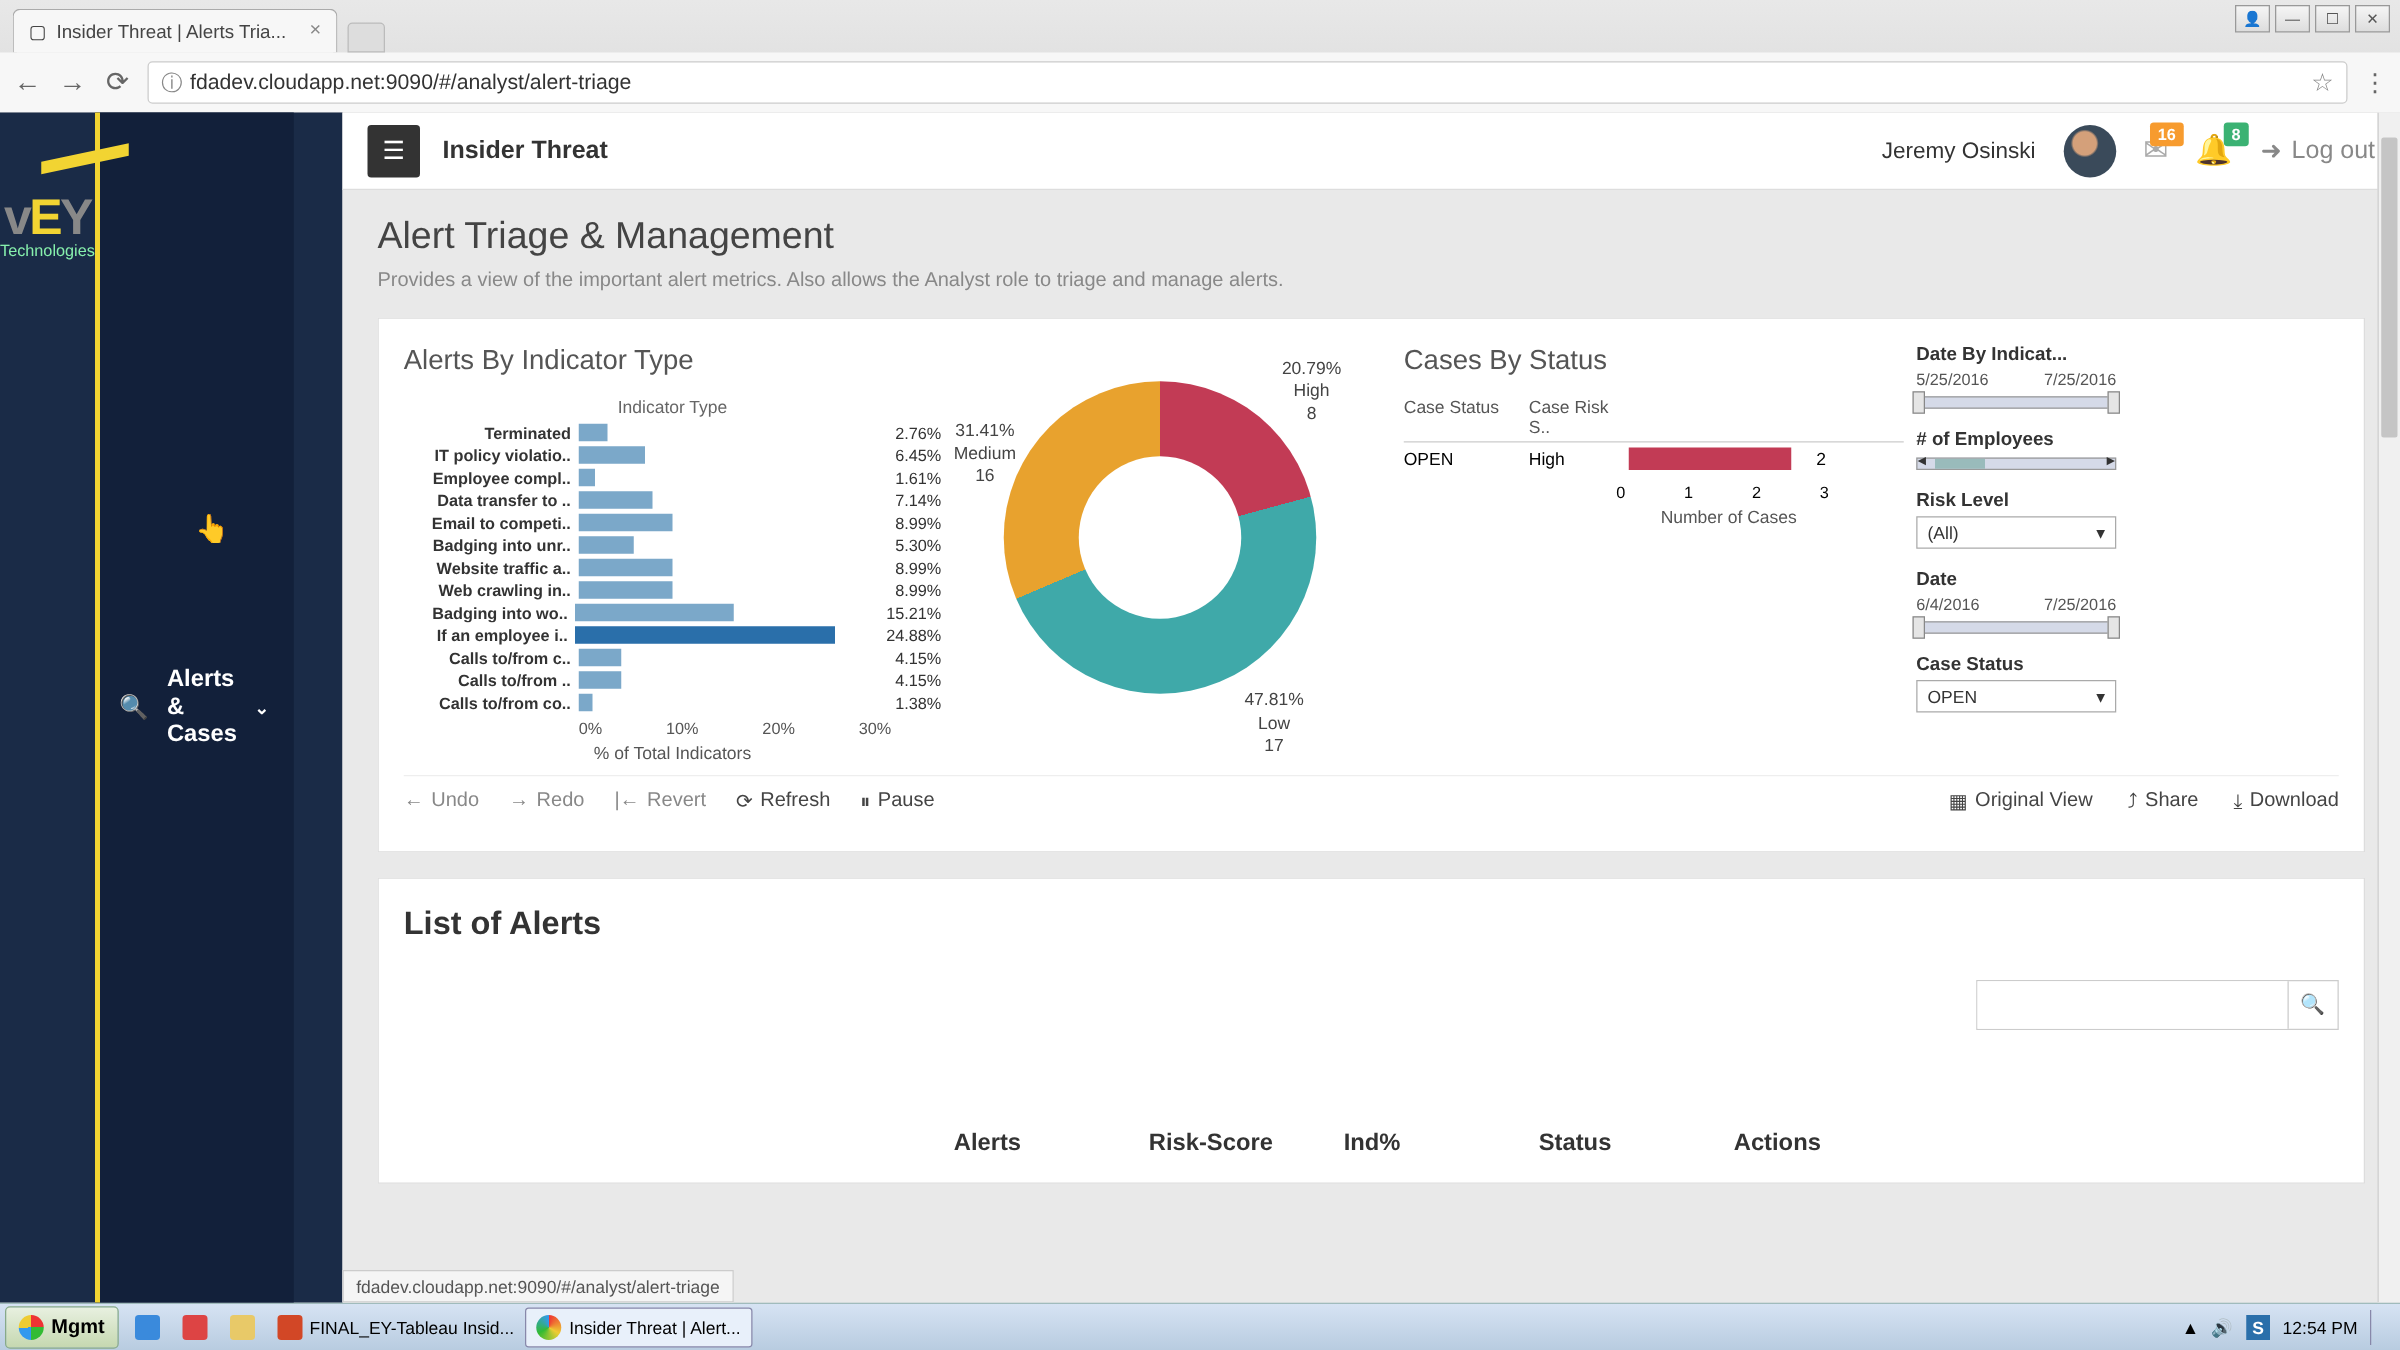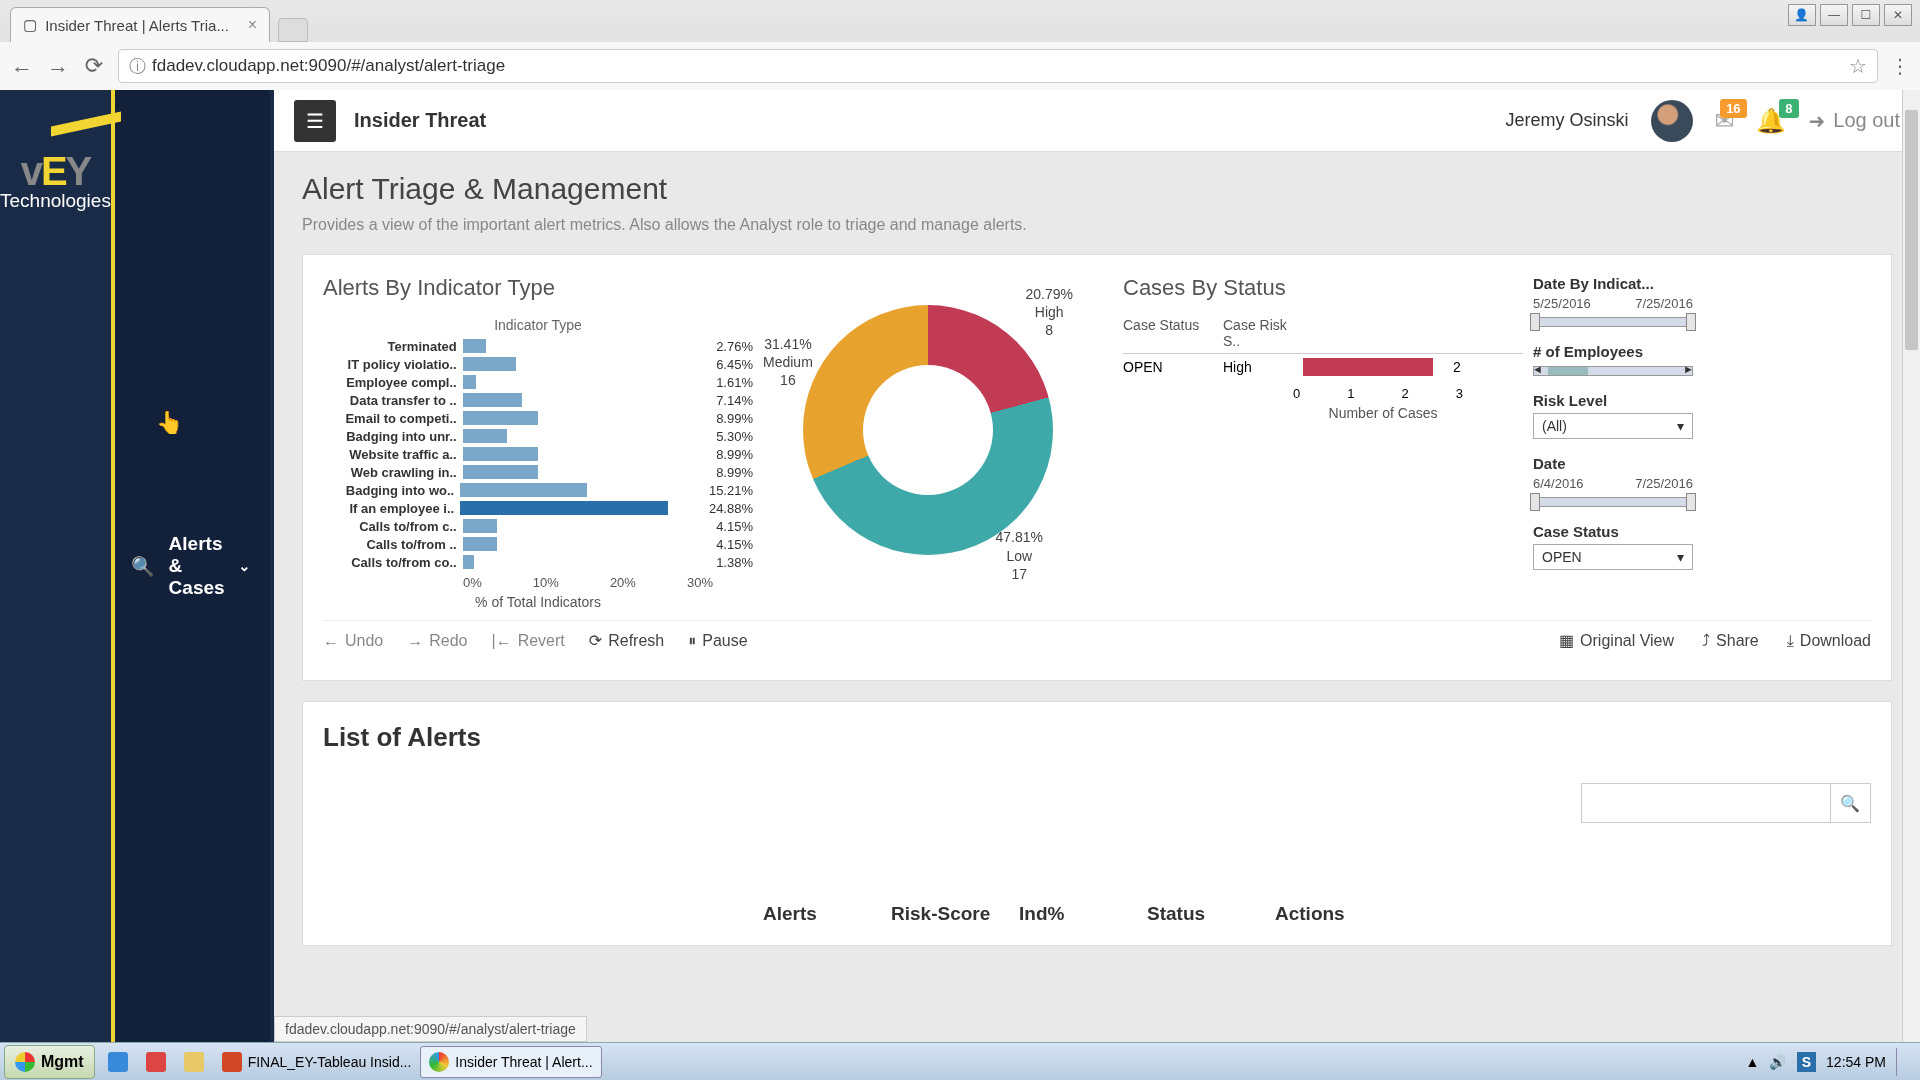--- a/index.html
+++ b/index.html
@@ -18,21 +18,21 @@
 .url-box { flex: 1; height: 34px; border: 1px solid #ccc; border-radius: 4px; background: #fff; display: flex; align-items: center; padding: 0 10px; font-size: 17px; color: #333; }
 .url-info { color: #888; margin-right: 6px; }
 .star { color: #888; margin-left: auto; font-size: 20px; }
 .menu-dots { font-size: 20px; color: #666; }
 
 
 .app { display: flex; height: calc(1080px - 90px - 38px); }
 .sidebar { width: 274px; background: #1a2b47; color: #fff; display: flex; flex-direction: row; }
 .logo-area { height: 180px; display: flex; flex-direction: column; align-items: center; justify-content: center; }
 .logo-text { font-size: 40px; font-weight: bold; color: #888; letter-spacing: -2px; }
-.logo-sub { font-size: 19px; color: #ffffff; margin-top: -4px; text-align: right; }
+.logo-sub { font-size: 13px; color: #86efac; margin-top: -4px; text-align: right; }
 .nav-section { padding: 14px 20px; display: flex; align-items: center; gap: 14px; font-size: 19px; color: #ddd; cursor: pointer; }
 .nav-section.active { background: #12203a; border-left: 4px solid #f2d432; padding-left: 16px; color: #fff; font-weight: bold; }
 .nav-section .chev { margin-left: auto; font-size: 14px; }
 .nav-sub { padding: 10px 20px 10px 58px; font-size: 18px; color: #ccc; cursor: pointer; }
 .nav-sub.active { color: #fff; font-weight: bold; }
 
 .main { flex: 1; background: #e9e9e9; position: relative; overflow: hidden; }
 .topbar { background: #fff; height: 62px; display: flex; align-items: center; padding: 0 20px; border-bottom: 1px solid #ddd; }
 .hamburger { width: 42px; height: 42px; background: #333; color: #fff; display: flex; align-items: center; justify-content: center; border-radius: 3px; font-size: 20px; }
 .app-title { font-size: 20px; font-weight: bold; margin-left: 18px; color: #333; }
@@ -89,21 +89,21 @@
 
 
 .viz-toolbar { display: flex; align-items: center; gap: 24px; padding: 10px 0; border-top: 1px solid #eee; margin-top: 10px; font-size: 16px; color: #888; }
 .tb-btn { display: flex; align-items: center; gap: 6px; }
 .tb-right { margin-left: auto; display: flex; gap: 28px; }
 
 
 .list-title { font-size: 26px; color: #333; font-weight: bold; }
 .search-box { width: 290px; height: 40px; border: 1px solid #ccc; margin-left: auto; display: flex; }
 .search-btn { width: 40px; border-left: 1px solid #ccc; display: flex; align-items: center; justify-content: center; font-size: 16px; }
-.table-headers { display: flex; gap: 28px; margin-top: 80px; font-size: 19px; font-weight: bold; color: #333; padding-left: 440px;}
+.table-headers { display: flex; gap: 56px; margin-top: 80px; font-size: 19px; font-weight: bold; color: #333; padding-left: 440px;}
 
 
 .status-hover { position: absolute; bottom: 0; left: 0; background: #f5f5f5; border: 1px solid #ccc; padding: 4px 10px; font-size: 14px; color: #555; }
 
 
 .taskbar { height: 38px; background: linear-gradient(to bottom, #d6e3f3, #b8cce0); display: flex; align-items: center; border-top: 1px solid #8aa; }
 .start-btn { height: 34px; padding: 0 10px; display: flex; align-items: center; gap: 6px; background: linear-gradient(to bottom,#e8f0e0,#c5d8b0); border: 1px solid #8a8; border-radius: 4px; font-weight: bold; font-size: 16px; margin: 0 4px;}
 .win-orb { width: 20px; height: 20px; border-radius: 50%; background: conic-gradient(#e33 0 90deg,#3b3 90deg 180deg,#39e 180deg 270deg,#ec3 270deg 360deg);}
 .tb-item { height: 32px; padding: 0 8px; display: flex; align-items: center; gap: 6px; border: 1px solid transparent; font-size: 14px; }
 .tb-item.active { background: #e8f0fa; border: 1px solid #88a; border-radius: 3px;}
@@ -309,21 +309,21 @@
           </div>
 
           <div class="chart-col" style="width:350px;">
             <div class="donut-wrap">
               <div class="donut"></div>
               <div class="donut-label" style="right:0; top:10px;">
                 <span>20.79</span>%<br>
                 <span>High</span><br>
                 <span>8</span>
               </div>
-              <div class="donut-label" style="right:30px; bottom:22px;">
+              <div class="donut-label" style="right:30px; bottom:0;">
                 <span>47.81</span>%<br>
                 <span>Low</span><br>
                 <span>17</span>
               </div>
               <div class="donut-label" style="left:0; top:60px;">
                 <span>31.41</span>%<br>
                 <span>Medium</span><br>
                 <span>16</span>
               </div>
             </div>

